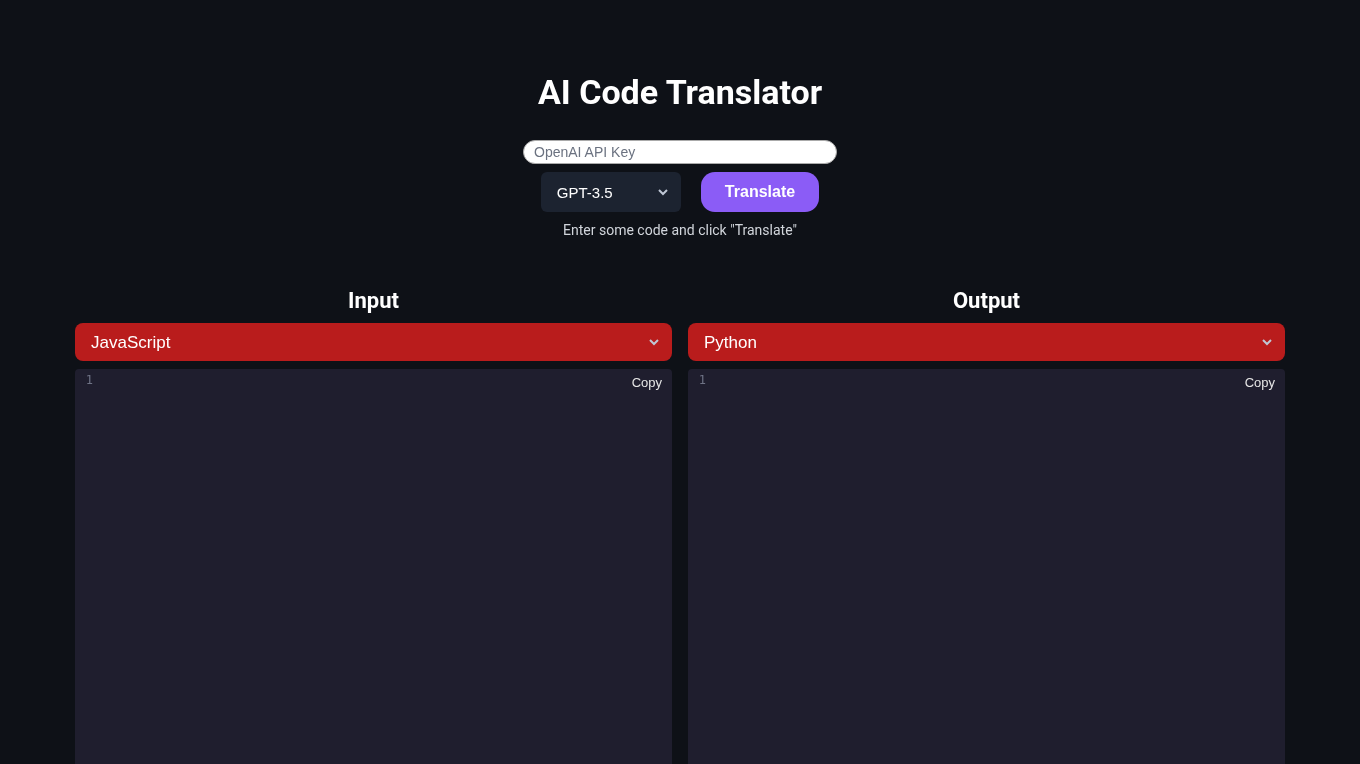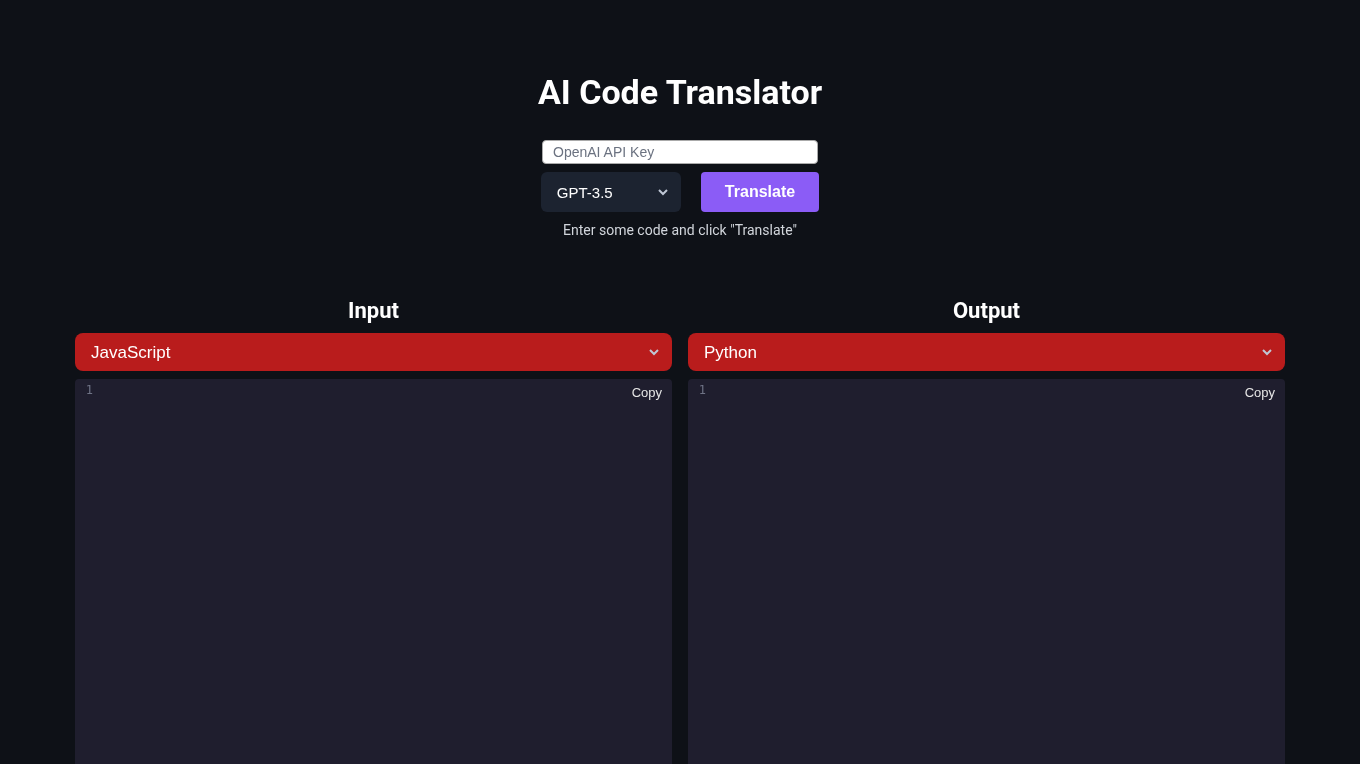--- a/index.html
+++ b/index.html
@@ -17,25 +17,25 @@
       align-items: center;
       padding-top: 72px;
     }
     .page-title {
       font-size: 34px;
       font-weight: 700;
       color: #ffffff;
       margin-bottom: 28px;
     }
     .api-key-input {
-      width: 276px;
+      width: 314px;
       height: 24px;
       background: #ffffff;
       border: 1px solid #aaa;
-      border-radius: 4px;
+      border-radius: 12px;
       padding: 2px 10px;
       font-size: 14px;
       color: #1a1a1a;
       margin-bottom: 8px;
     }
     .api-key-input::placeholder {
       color: #6b7280;
     }
     .controls-row {
       display: flex;
@@ -65,31 +65,31 @@
       right: 12px;
       top: 50%;
       transform: translateY(-50%);
       pointer-events: none;
       color: #bfc7d5;
     }
     .translate-btn {
       background: #8b5cf6;
       color: #ffffff;
       border: none;
-      border-radius: 4px;
+      border-radius: 14px;
       height: 40px;
       padding: 0 24px;
       font-size: 16px;
       font-weight: 700;
       cursor: pointer;
     }
     .hint-text {
       font-size: 14px;
       color: #d1d5db;
-      margin-bottom: 36px;
+      margin-bottom: 26px;
     }
     .panels {
       display: flex;
       gap: 16px;
       width: 1210px;
       padding-bottom: 24px;
     }
     .panel {
       flex: 1;
       display: flex;

